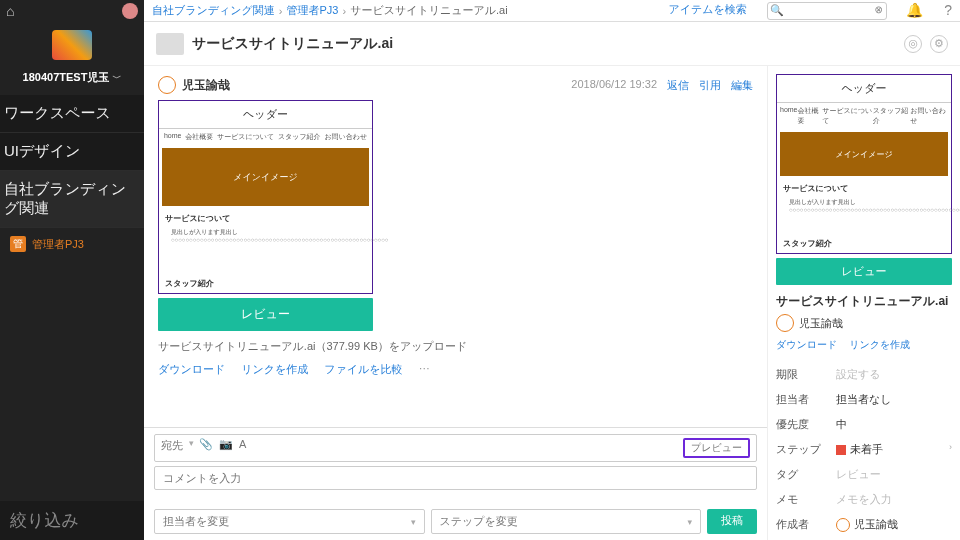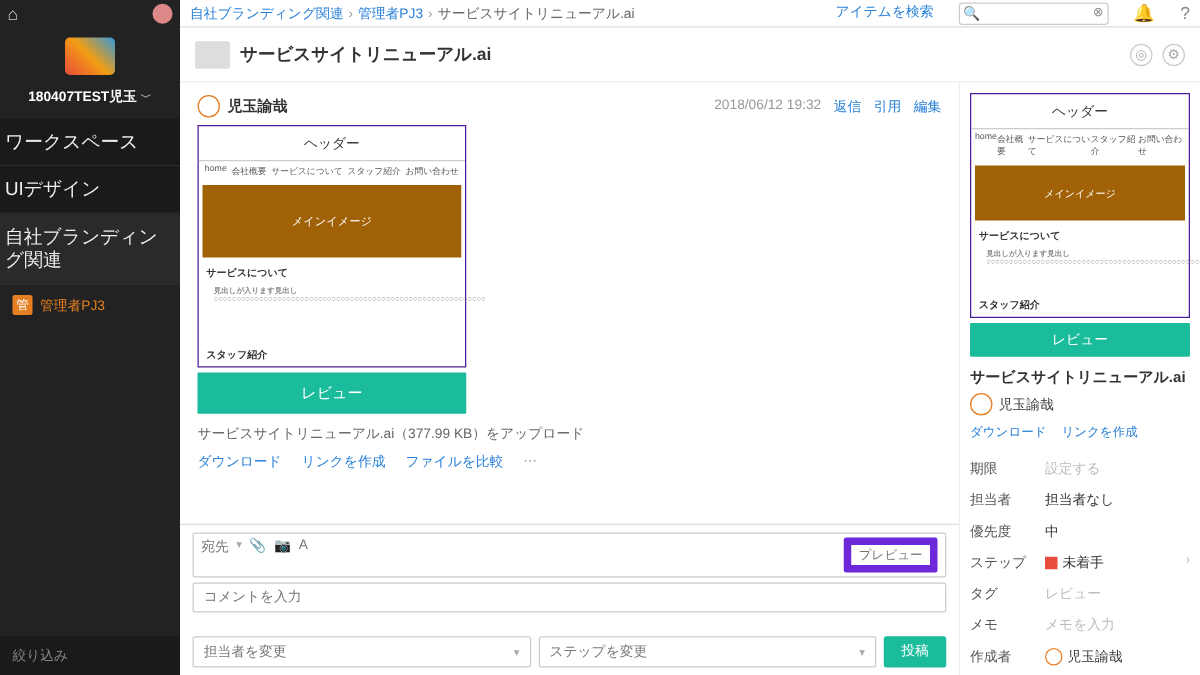--- a/index.html
+++ b/index.html
@@ -10,21 +10,21 @@
 .home-icon{font-size:14px;color:#ccc}
 .sb-avatar{margin-left:auto;width:16px;height:16px;border-radius:50%;background:#d88}
 .sb-logo{display:flex;justify-content:center;padding:8px 0 4px}
 .logo-block{width:40px;height:30px;background:linear-gradient(45deg,#e74c3c,#f39c12,#3498db);border-radius:4px}
 .workspace-name{text-align:center;font-size:11px;padding:6px 4px 10px;font-weight:bold}
 .chev{font-size:9px;color:#aaa}
 .sb-item{padding:9px 4px;font-size:15px;color:#eee;background:#1a1a1a;border-bottom:1px solid #2c2c2c}
 .sb-item.active{background:#2a2a2a}
 .sb-sub{display:flex;align-items:center;padding:8px 10px;font-size:11px;color:#e67e22}
 .sb-badge{width:16px;height:16px;background:#e67e22;color:#fff;font-size:10px;display:flex;align-items:center;justify-content:center;margin-right:6px;border-radius:2px}
-.sb-footer{margin-top:auto;padding:8px 10px;font-size:11px;color:#888;background:#1a1a1a}
+.sb-footer{margin-top:auto;padding:8px 10px;font-size:17px;color:#888;background:#1a1a1a}
 .main{flex:1;display:flex;flex-direction:column}
 .topbar{height:22px;display:flex;align-items:center;padding:0 8px;border-bottom:1px solid #ddd;font-size:11px;gap:4px}
 .crumb{color:#2980d9}
 .sep{color:#999}
 .crumb-last{color:#666}
 .topbar-right{margin-left:auto;display:flex;gap:20px}
 .search-link{color:#2980d9}
 .search-box{position:relative}
 .search-box input{width:120px;height:18px;border:1px solid #ccc;border-radius:3px;padding:0 18px 0 18px;font-size:11px}
 .search-box .mag{position:absolute;left:4px;top:2px;color:#888;font-size:11px}
@@ -51,21 +51,21 @@
 .wf-sec{display:flex;gap:6px;padding:0 6px 6px}
 .wf-thumb{width:60px;height:40px;background:#bbb}
 .wf-text{font-size:6px;color:#888;flex:1}
 .review-btn{width:215px;background:#1abc9c;color:#fff;text-align:center;padding:8px;font-size:12px;margin-top:4px;border-radius:1px}
 .upload-line{font-size:11px;color:#666;margin-top:8px}
 .post-actions{display:flex;gap:16px;margin-top:8px;font-size:11px}
 .post-actions a{color:#2980d9}
 .ellipsis{color:#999}
 .composer{border-top:1px solid #ddd;padding:6px 10px}
 .comp-row1{display:flex;align-items:flex-start;gap:6px;border:1px solid #ccc;padding:3px 6px;font-size:11px;color:#777;border-radius:2px}
-.comp-row1 .preview-btn{margin-left:auto;border:6px solid #6d28d9;padding:1px 6px;border-radius:2px;font-size:10px}
+.comp-row1 .preview-btn{margin-left:auto;border:2px solid #6d28d9;padding:1px 6px;border-radius:2px;font-size:10px}
 .comp-input{width:100%;border:1px solid #ccc;padding:5px 8px;margin-top:4px;font-size:11px;border-radius:2px}
 .comp-row3{display:flex;gap:6px;margin-top:19px}
 .comp-select{flex:1;border:1px solid #ccc;padding:4px 8px;font-size:11px;color:#777;border-radius:2px;display:flex;justify-content:space-between;align-items:center}
 .post-btn{background:#1abc9c;color:#fff;padding:4px 14px;border-radius:2px;font-size:11px}
 .detail{width:192px;padding:8px;overflow:auto;font-size:11px}
 .detail .wireframe{width:176px}
 .detail .wf-hero{height:44px;font-size:8px}
 .detail .review-btn{width:176px;font-size:11px;padding:6px}
 .detail-title{font-size:12px;font-weight:bold;margin-top:8px}
 .detail-author{display:flex;align-items:center;gap:5px;margin-top:4px}

